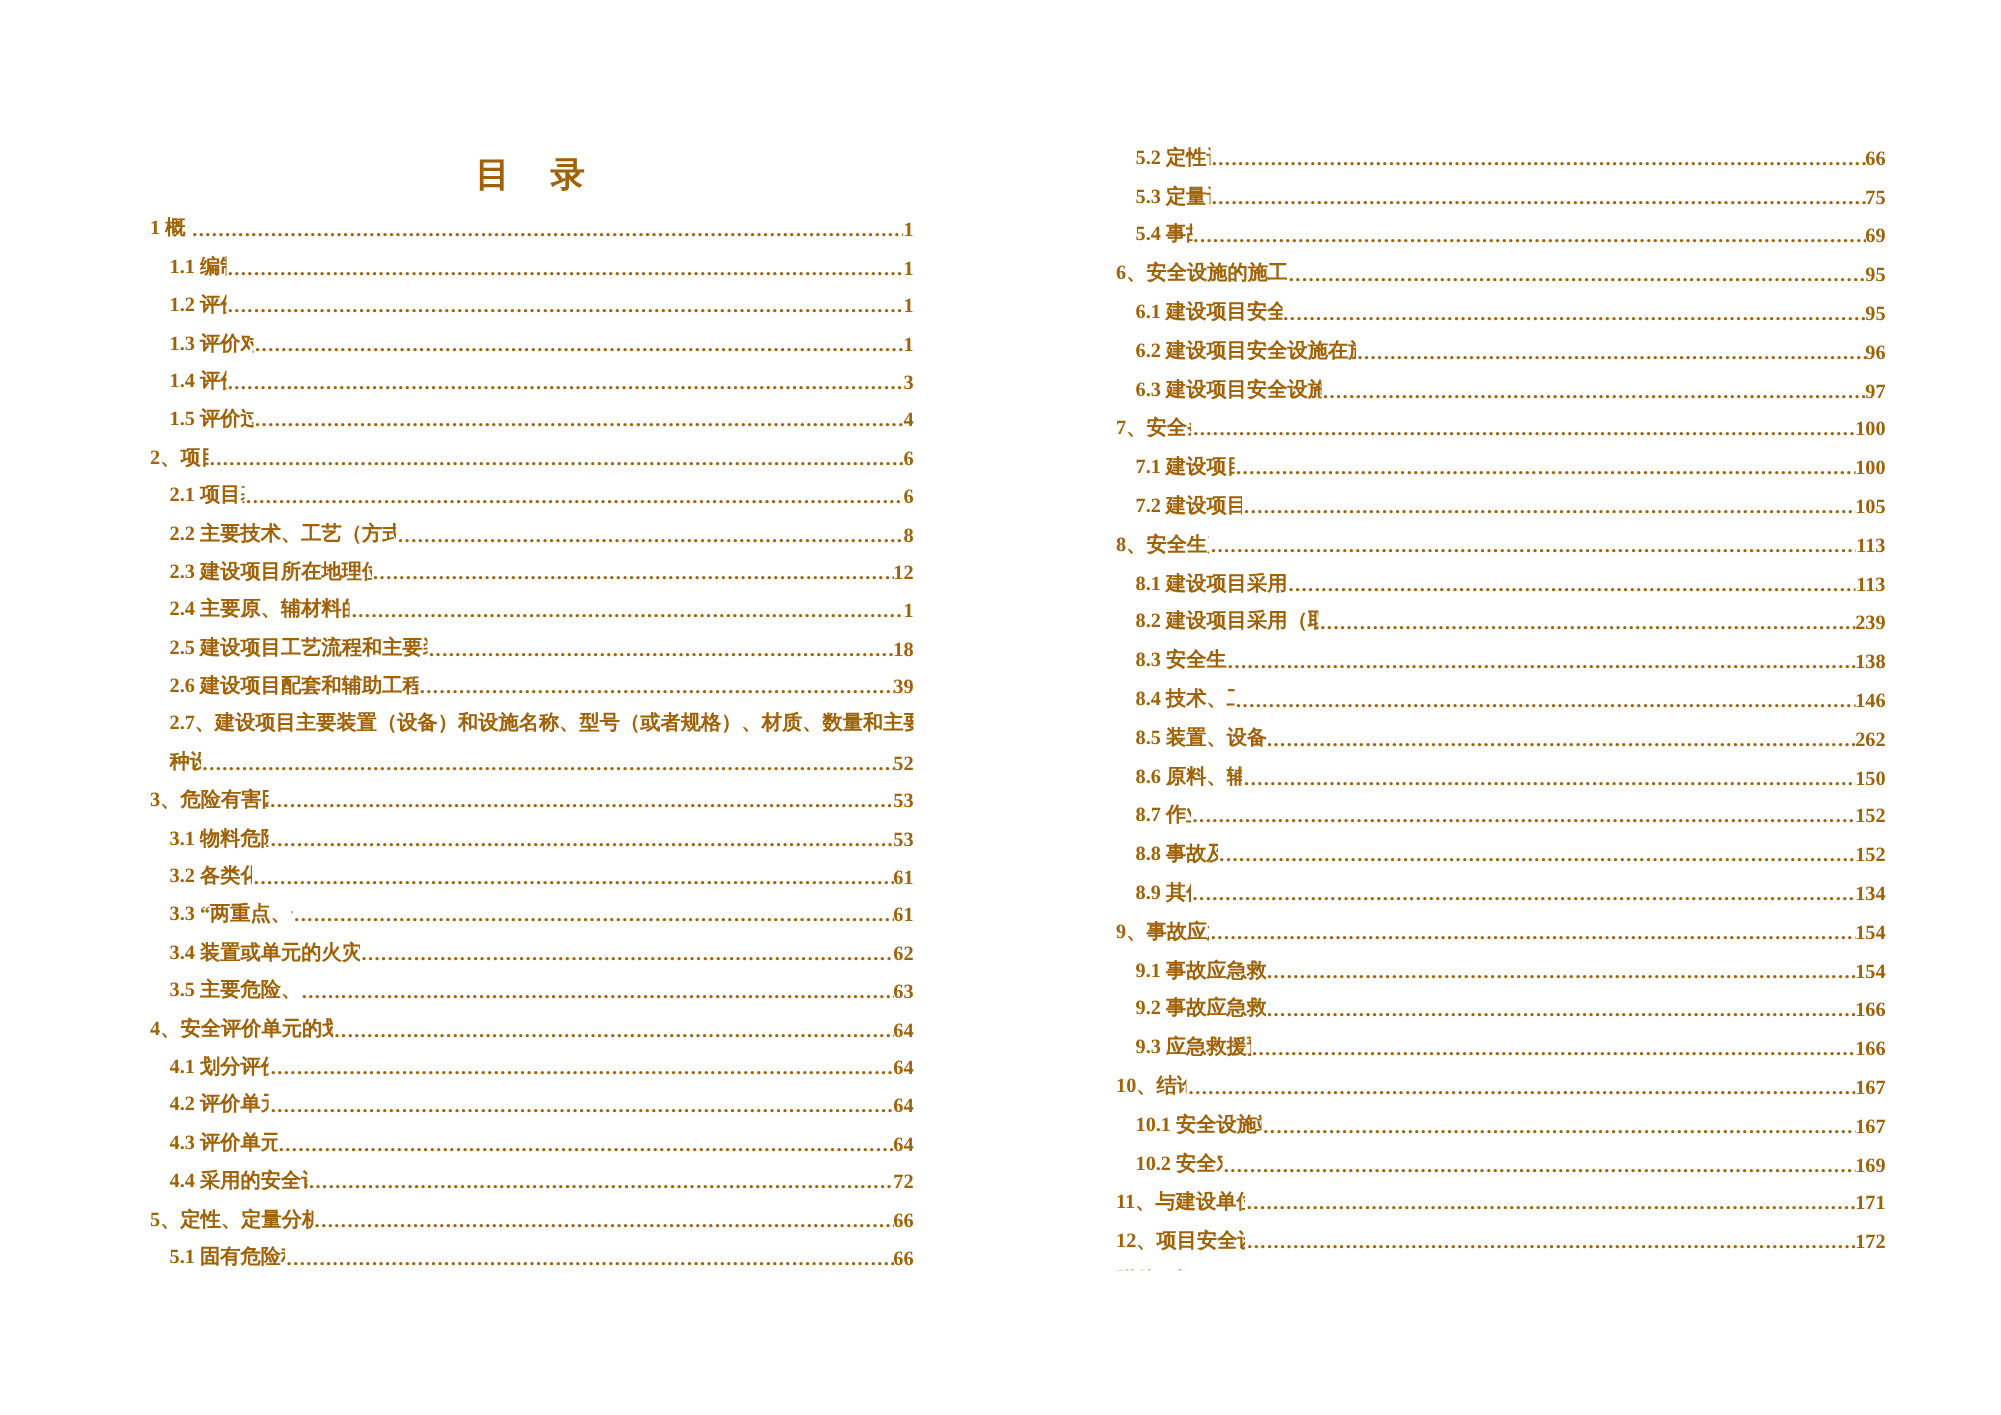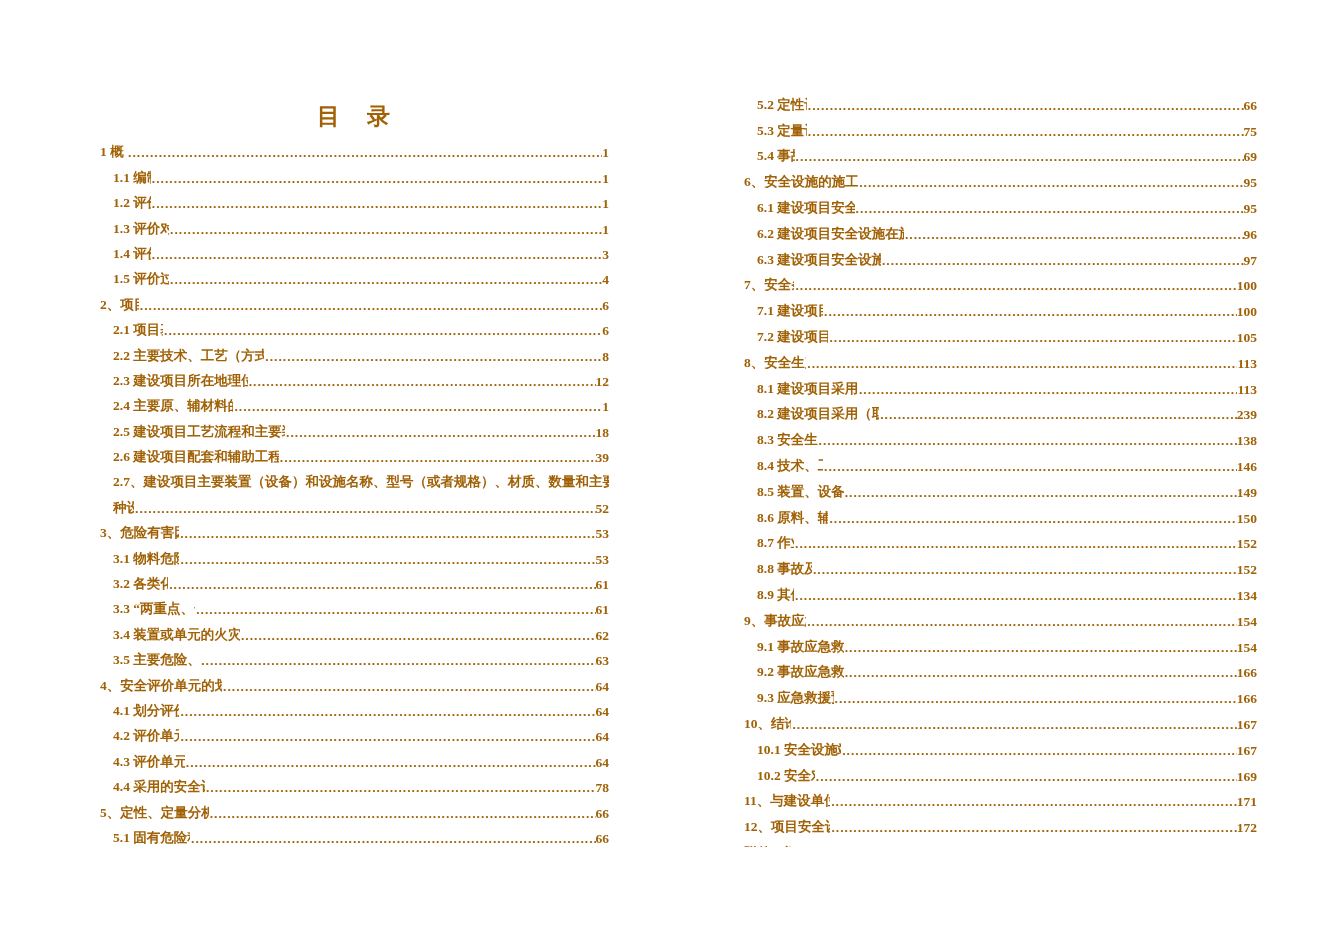--- a/index.html
+++ b/index.html
@@ -203,21 +203,21 @@
           <span class="pg">64</span>
         </div>
         <div class="toc-line lvl1">
           <span class="t">4.3 评价单元的划分及依据</span>
           <span class="dots"></span>
           <span class="pg">64</span>
         </div>
         <div class="toc-line lvl1">
           <span class="t">4.4 采用的安全评价方法及理由说明</span>
           <span class="dots"></span>
-          <span class="pg">78</span>
+          <span class="pg">72</span>
         </div>
         <div class="toc-line lvl0">
           <span class="t">5、定性、定量分析危险、有害程度的结果</span>
           <span class="dots"></span>
           <span class="pg">66</span>
         </div>
         <div class="toc-line lvl1">
           <span class="t">5.1 固有危险程度的分析结果</span>
           <span class="dots"></span>
           <span class="pg">66</span>
@@ -297,21 +297,21 @@
           <span class="pg">138</span>
         </div>
         <div class="toc-line lvl1">
           <span class="t">8.4 技术、工艺分析评价</span>
           <span class="dots"></span>
           <span class="pg">146</span>
         </div>
         <div class="toc-line lvl1">
           <span class="t">8.5 装置、设备和设施的安全分析</span>
           <span class="dots"></span>
-          <span class="pg">149</span>
+          <span class="pg">262</span>
         </div>
         <div class="toc-line lvl1">
           <span class="t">8.6 原料、辅助材料和产品</span>
           <span class="dots"></span>
           <span class="pg">150</span>
         </div>
         <div class="toc-line lvl1">
           <span class="t">8.7 作业场所</span>
           <span class="dots"></span>
           <span class="pg">152</span>

